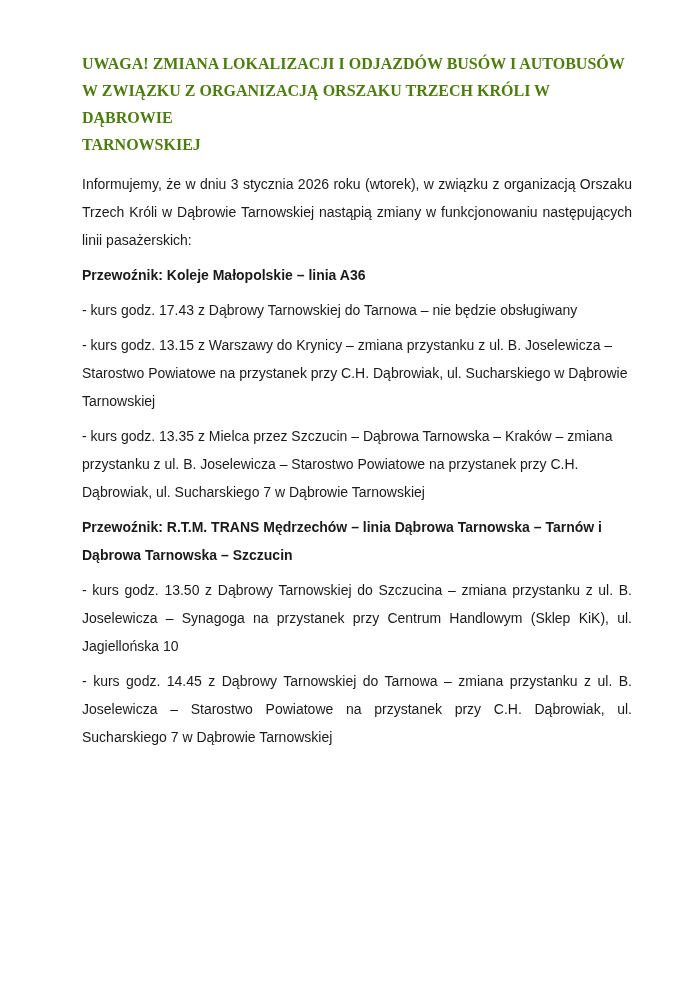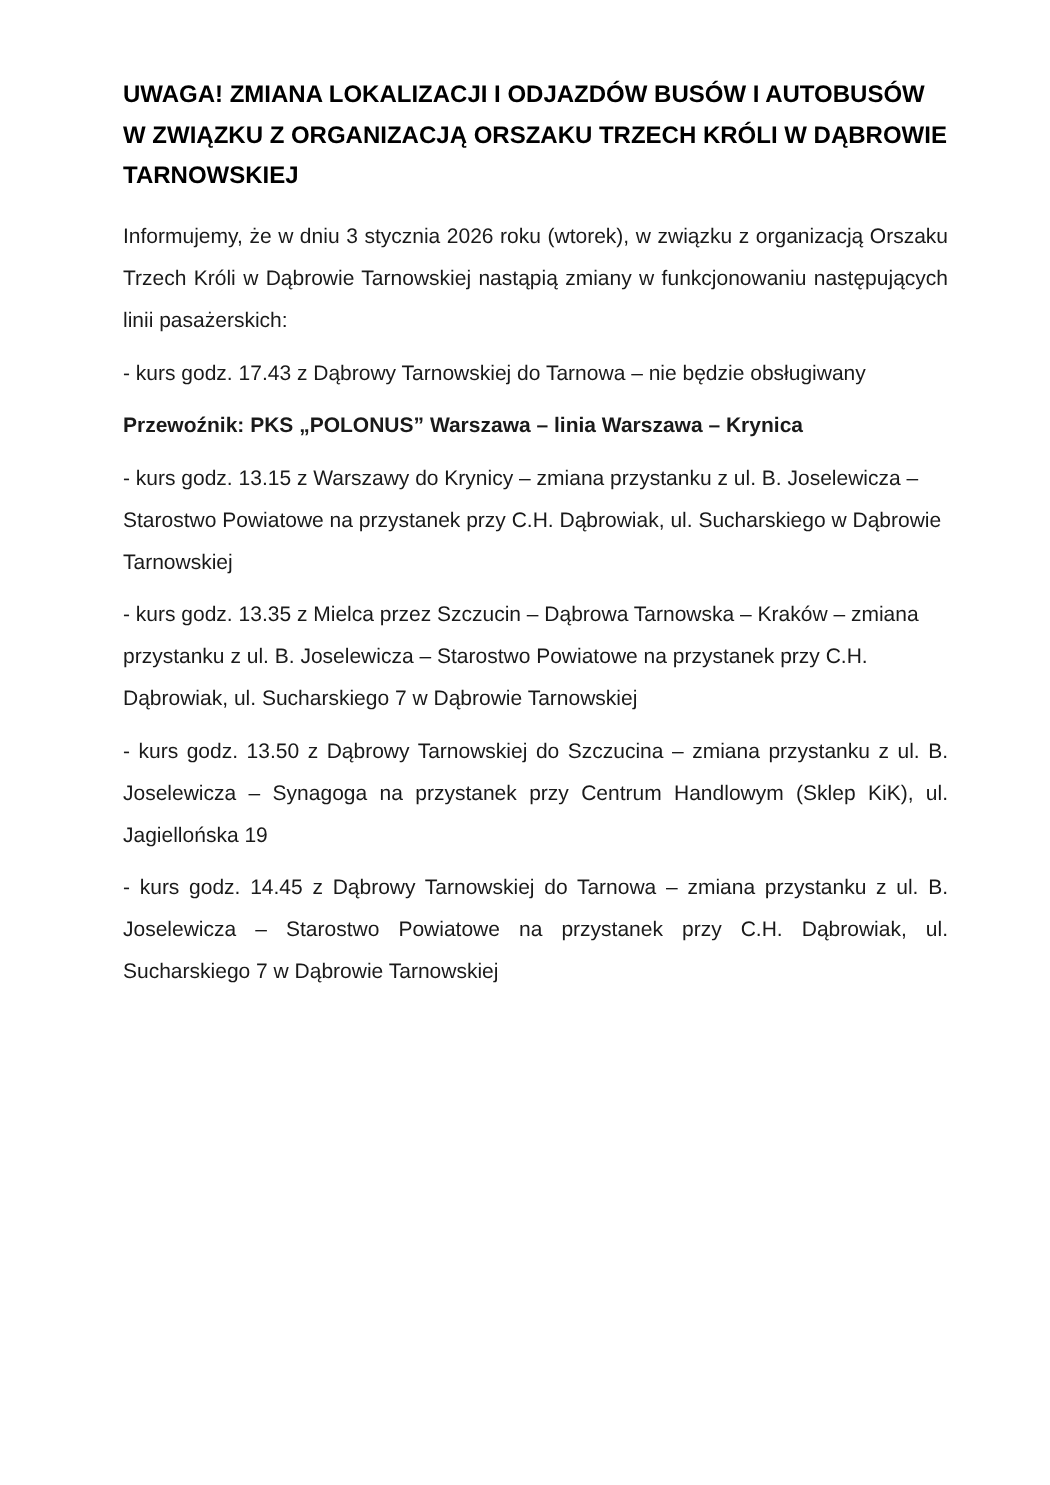--- a/index.html
+++ b/index.html
@@ -43,40 +43,41 @@
   p.carrier {
     font-weight: bold;
   }
 </style>
 </head>
 <body>
 
 <div class="doc-page">
   <div class="doc-body">
 
-    <h1 class="notice-title" style="color: #000000;">UWAGA! ZMIANA LOKALIZACJI I ODJAZDÓW BUSÓW I AUTOBUSÓW
+    <h1 class="notice-title" style="color: #4d7c0f; font-family: Liberation Serif, serif;">UWAGA! ZMIANA LOKALIZACJI I ODJAZDÓW BUSÓW I AUTOBUSÓW
 W ZWIĄZKU Z ORGANIZACJĄ ORSZAKU TRZECH KRÓLI W DĄBROWIE
 TARNOWSKIEJ</h1>
 
 
     <p class="para justify">Informujemy, że w dniu 3 stycznia 2026 roku (wtorek), w związku z organizacją Orszaku Trzech Króli w Dąbrowie Tarnowskiej nastąpią zmiany w funkcjonowaniu następujących linii pasażerskich:</p>
 
     <section>
+      <p class="para carrier">Przewoźnik: Koleje Małopolskie – linia A36</p>
       <p class="para">- kurs godz. 17.43 z Dąbrowy Tarnowskiej do Tarnowa – nie będzie obsługiwany</p>
     </section>
 
     <section>
-      <p class="para carrier">Przewoźnik: PKS „POLONUS” Warszawa – linia Warszawa – Krynica</p>
       <p class="para">- kurs godz. 13.15 z Warszawy do Krynicy – zmiana przystanku z ul. B. Joselewicza – Starostwo Powiatowe na przystanek przy C.H. Dąbrowiak, ul. Sucharskiego w Dąbrowie Tarnowskiej</p>
     </section>
 
     <section>
       <p class="para">- kurs godz. 13.35 z Mielca przez Szczucin – Dąbrowa Tarnowska – Kraków – zmiana przystanku z ul. B. Joselewicza – Starostwo Powiatowe na przystanek przy C.H. Dąbrowiak, ul. Sucharskiego 7 w Dąbrowie Tarnowskiej</p>
     </section>
 
     <section>
-      <p class="para justify">- kurs godz. 13.50 z Dąbrowy Tarnowskiej do Szczucina – zmiana przystanku z ul. B. Joselewicza – Synagoga na przystanek przy Centrum Handlowym (Sklep KiK), ul. Jagiellońska 19</p>
+      <p class="para carrier">Przewoźnik: R.T.M. TRANS Mędrzechów – linia Dąbrowa Tarnowska – Tarnów i Dąbrowa Tarnowska – Szczucin</p>
+      <p class="para justify">- kurs godz. 13.50 z Dąbrowy Tarnowskiej do Szczucina – zmiana przystanku z ul. B. Joselewicza – Synagoga na przystanek przy Centrum Handlowym (Sklep KiK), ul. Jagiellońska 10</p>
       <p class="para justify">- kurs godz. 14.45 z Dąbrowy Tarnowskiej do Tarnowa – zmiana przystanku z ul. B. Joselewicza – Starostwo Powiatowe na przystanek przy C.H. Dąbrowiak, ul. Sucharskiego 7 w Dąbrowie Tarnowskiej</p>
     </section>
 
 
   </div>
 </div>
 
 </body></html>

